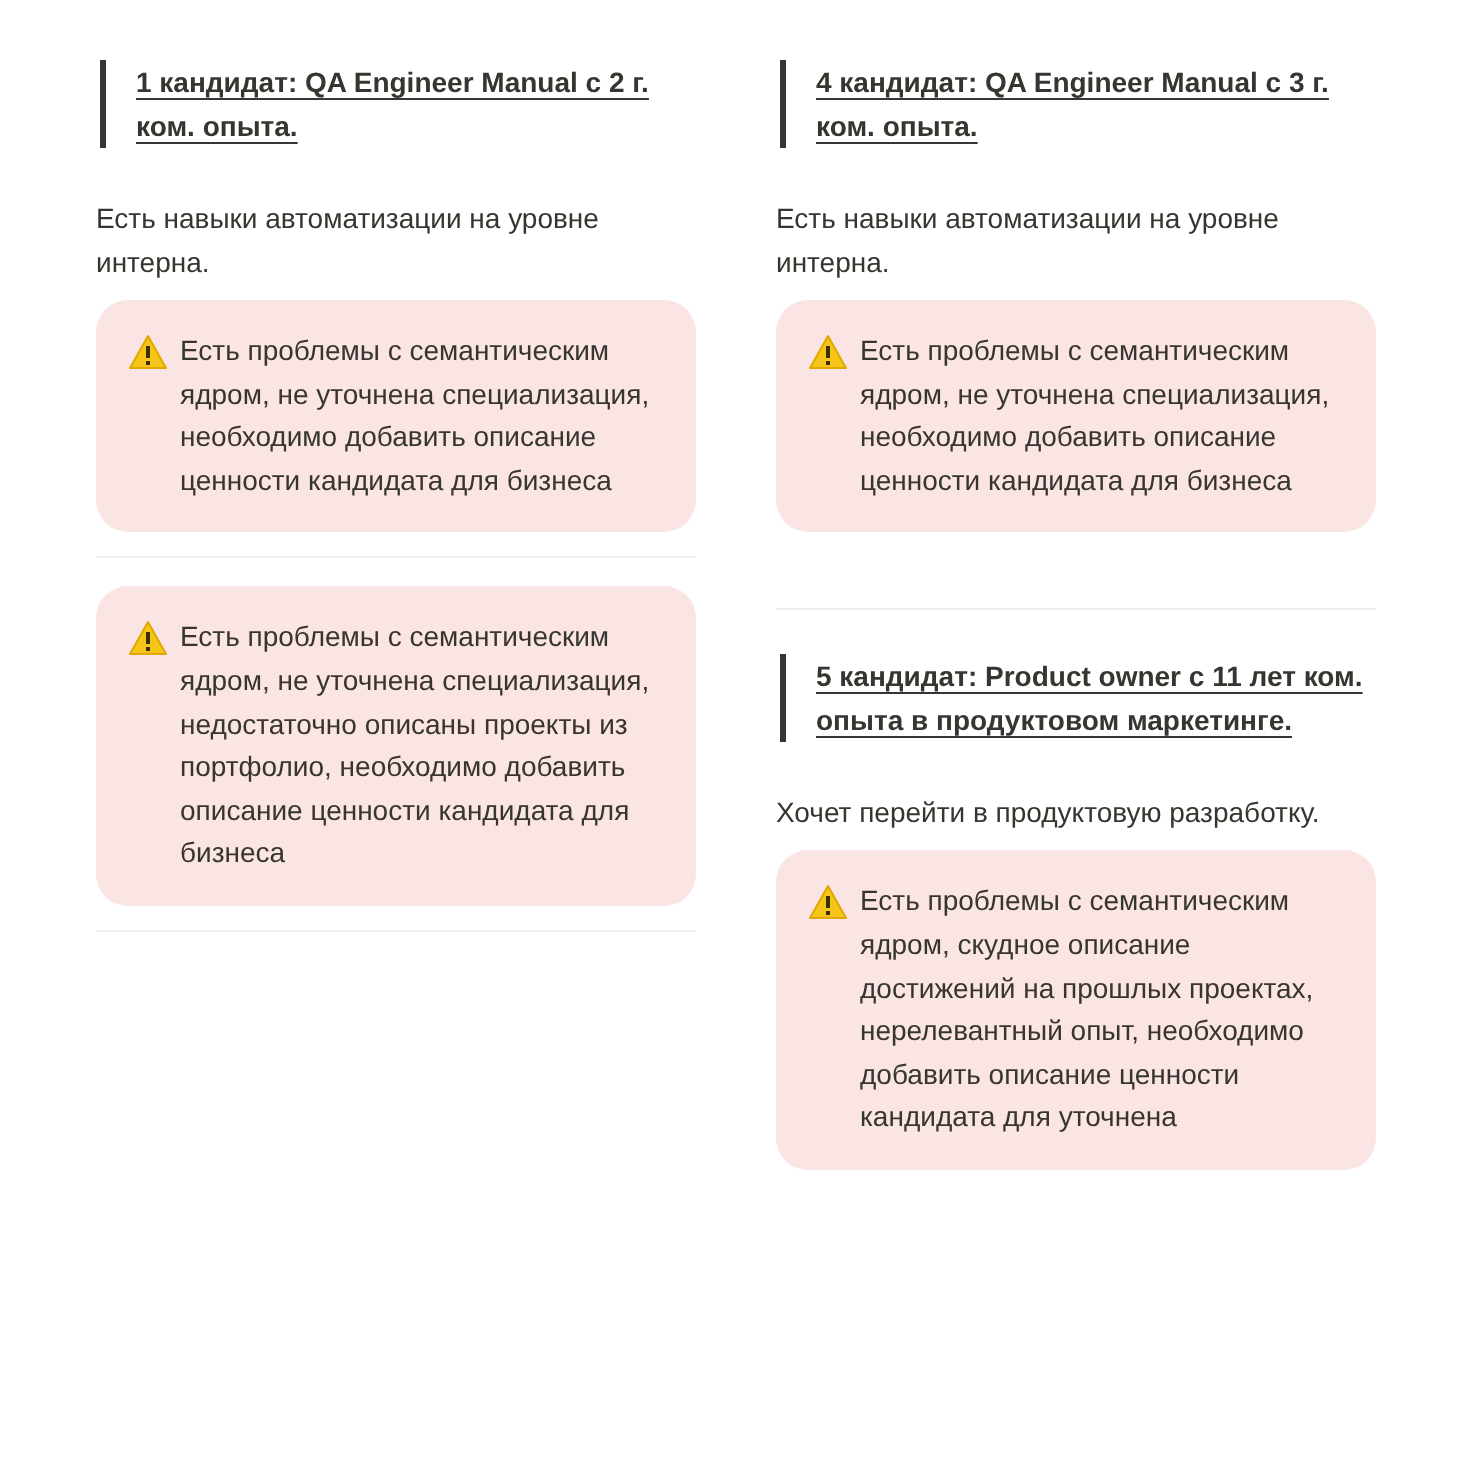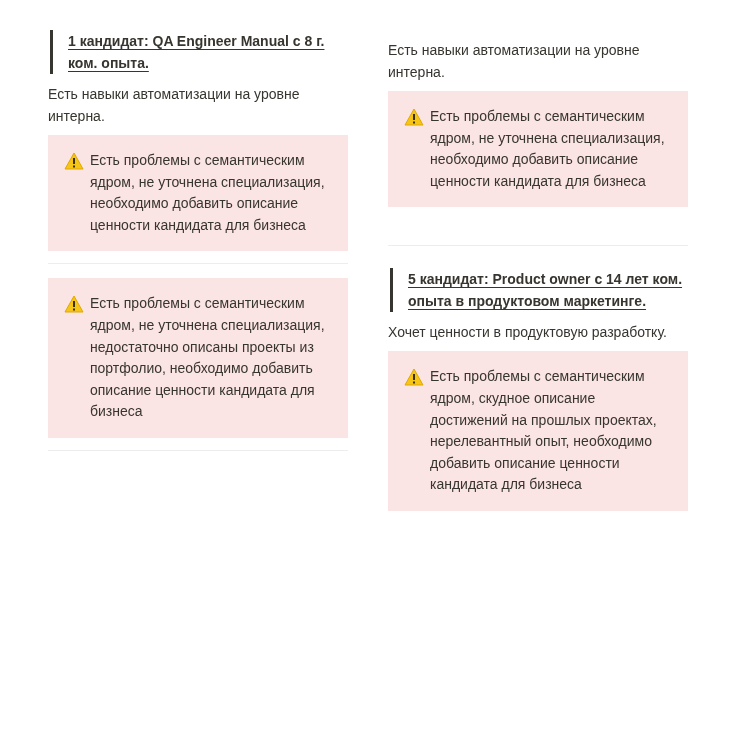--- a/index.html
+++ b/index.html
@@ -4,43 +4,43 @@
   <style>
     html, body { margin: 0; padding: 0; background: #ffffff; }
     body { width: 741px; height: 742px; position: relative; overflow: hidden;
       font-family: "Liberation Sans", "DejaVu Sans", sans-serif; color: #37352f; }
     .col { position: absolute; top: 30px; width: 300px; }
     .col-left { left: 48px; }
     .col-right { left: 388px; }
     .quote { border-left: 3px solid #37352f; padding-left: 15px; margin-left: 2px;
       font-size: 14px; font-weight: bold; line-height: 22px; padding-top: 0; padding-bottom: 0; }
     .quote span { text-decoration: underline; text-underline-offset: 3px; }
-    .desc { font-size: 14px; line-height: 22px; margin-top: 9px; }
-    .callout { background: #fbe4e4; border-radius: 0; padding: 15px 16px 15px 16px;
+    .desc { font-size: 14px; line-height: 22px; margin-top: 24px; }
+    .callout { background: #fbe4e4; border-radius: 16px; padding: 15px 16px 15px 16px;
       display: flex; margin-top: 8px; }
     .callout .icon { width: 26px; flex: 0 0 26px; padding-top: 2px; }
     .callout .text { font-size: 14px; line-height: 21.6px; }
     .divider { height: 1px; background: #ededec; margin: 12px 0 14px 0; }
   </style>
 </head>
 <body>
 
 <svg width="0" height="0" style="position:absolute">
   <defs>
     <symbol id="warn" viewBox="0 0 20 18">
       <path d="M10 1 L19 17 L1 17 Z" fill="#f5c518" stroke="#e0a800" stroke-width="1" stroke-linejoin="round"></path>
       <rect x="9" y="6" width="2" height="6" fill="#3a2f00"></rect>
       <rect x="9" y="13.5" width="2" height="2" fill="#3a2f00"></rect>
     </symbol>
   </defs>
 </svg>
 
 <div class="col col-left">
   <div class="quote">
-    <span>1 кандидат: QA Engineer Manual с 8 г. ком. опыта.</span>
+    <span>1 кандидат: QA Engineer Manual с 2 г. ком. опыта.</span>
   </div>
   <div class="desc">Есть навыки автоматизации на уровне интерна.</div>
   <div class="callout">
     <div class="icon"><svg width="20" height="18">
           <use href="#warn"></use>
         </svg></div>
     <div class="text">Есть проблемы с семантическим ядром, не уточнена специализация, необходимо добавить описание ценности кандидата для бизнеса</div>
   </div>
   <div class="divider"></div>
 
@@ -48,34 +48,37 @@
     <div class="icon"><svg width="20" height="18">
           <use href="#warn"></use>
         </svg></div>
     <div class="text">Есть проблемы с семантическим ядром, не уточнена специализация, недостаточно описаны проекты из портфолио, необходимо добавить описание ценности кандидата для бизнеса</div>
   </div>
   <div class="divider"></div>
 
 </div>
 
 <div class="col col-right">
+  <div class="quote">
+    <span>4 кандидат: QA Engineer Manual с 3 г. ком. опыта.</span>
+  </div>
   <div class="desc">Есть навыки автоматизации на уровне интерна.</div>
   <div class="callout">
     <div class="icon"><svg width="20" height="18">
           <use href="#warn"></use>
         </svg></div>
     <div class="text">Есть проблемы с семантическим ядром, не уточнена специализация, необходимо добавить описание ценности кандидата для бизнеса</div>
   </div>
   <div style="height:26px"></div>
   <div class="divider"></div>
   <div style="height:8px"></div>
 
   <div class="quote">
-    <span>5 кандидат: Product owner с 14 лет ком. опыта в продуктовом маркетинге.</span>
+    <span>5 кандидат: Product owner с 11 лет ком. опыта в продуктовом маркетинге.</span>
   </div>
-  <div class="desc">Хочет ценности в продуктовую разработку.</div>
+  <div class="desc">Хочет перейти в продуктовую разработку.</div>
   <div class="callout">
     <div class="icon"><svg width="20" height="18">
           <use href="#warn"></use>
         </svg></div>
-    <div class="text">Есть проблемы с семантическим ядром, скудное описание достижений на прошлых проектах, нерелевантный опыт, необходимо добавить описание ценности кандидата для бизнеса</div>
+    <div class="text">Есть проблемы с семантическим ядром, скудное описание достижений на прошлых проектах, нерелевантный опыт, необходимо добавить описание ценности кандидата для уточнена</div>
   </div>
 </div>
 
 </body></html>

